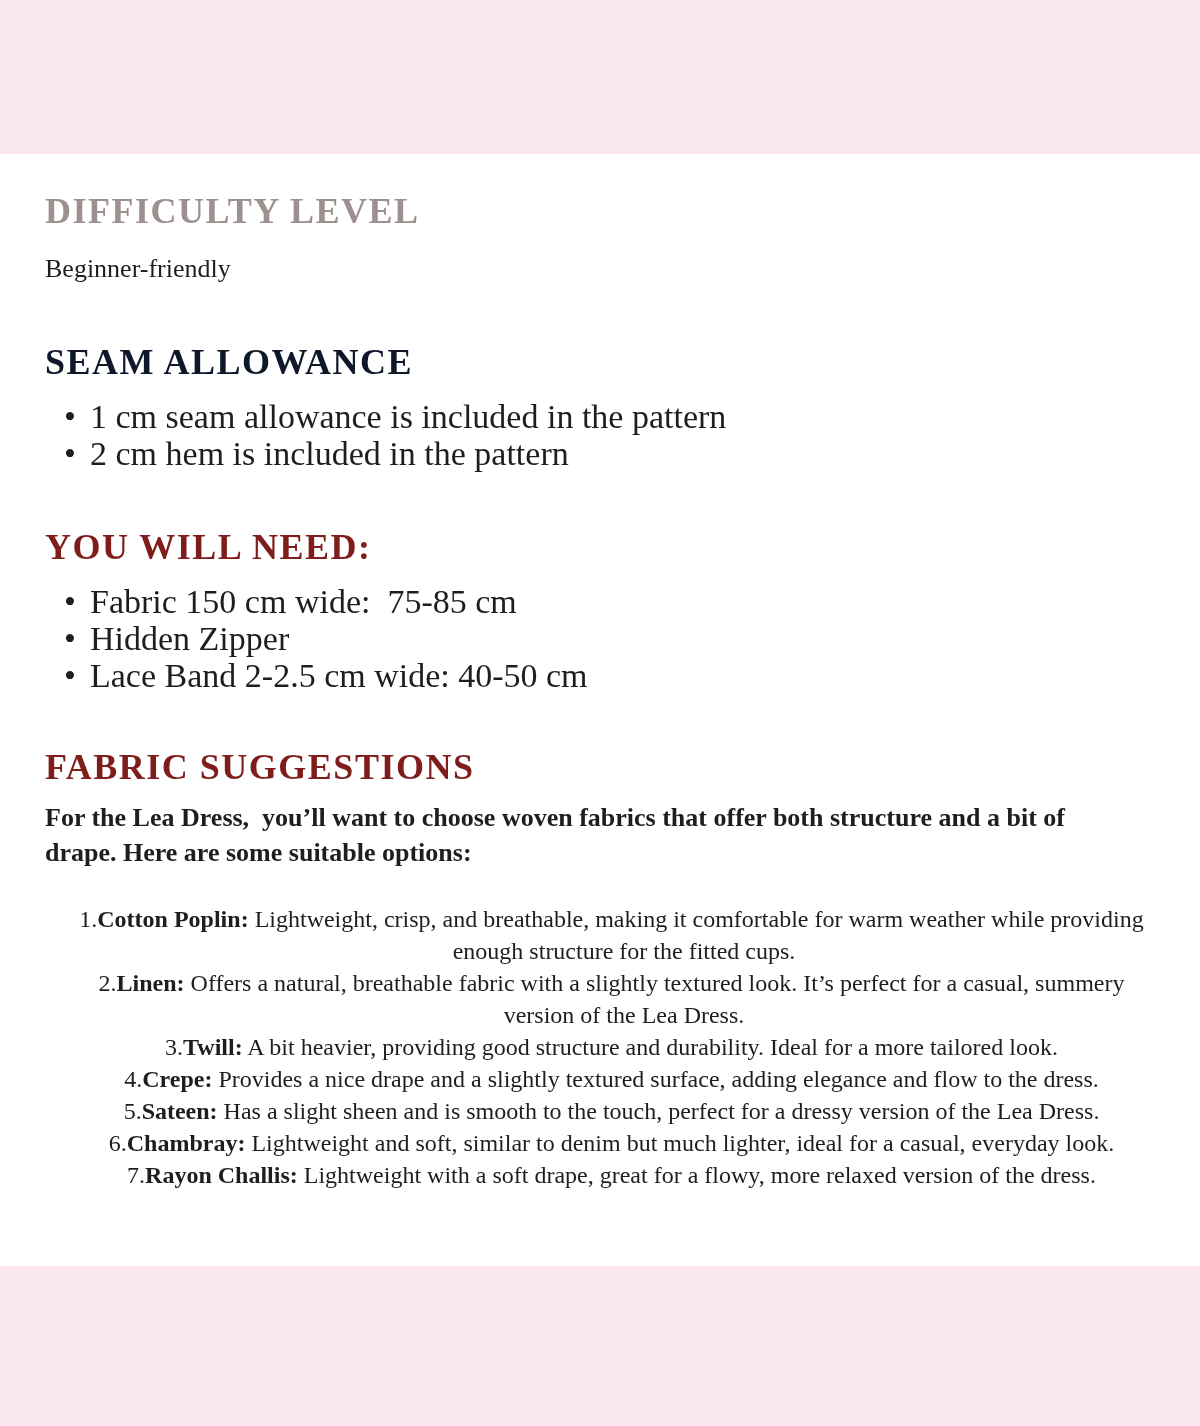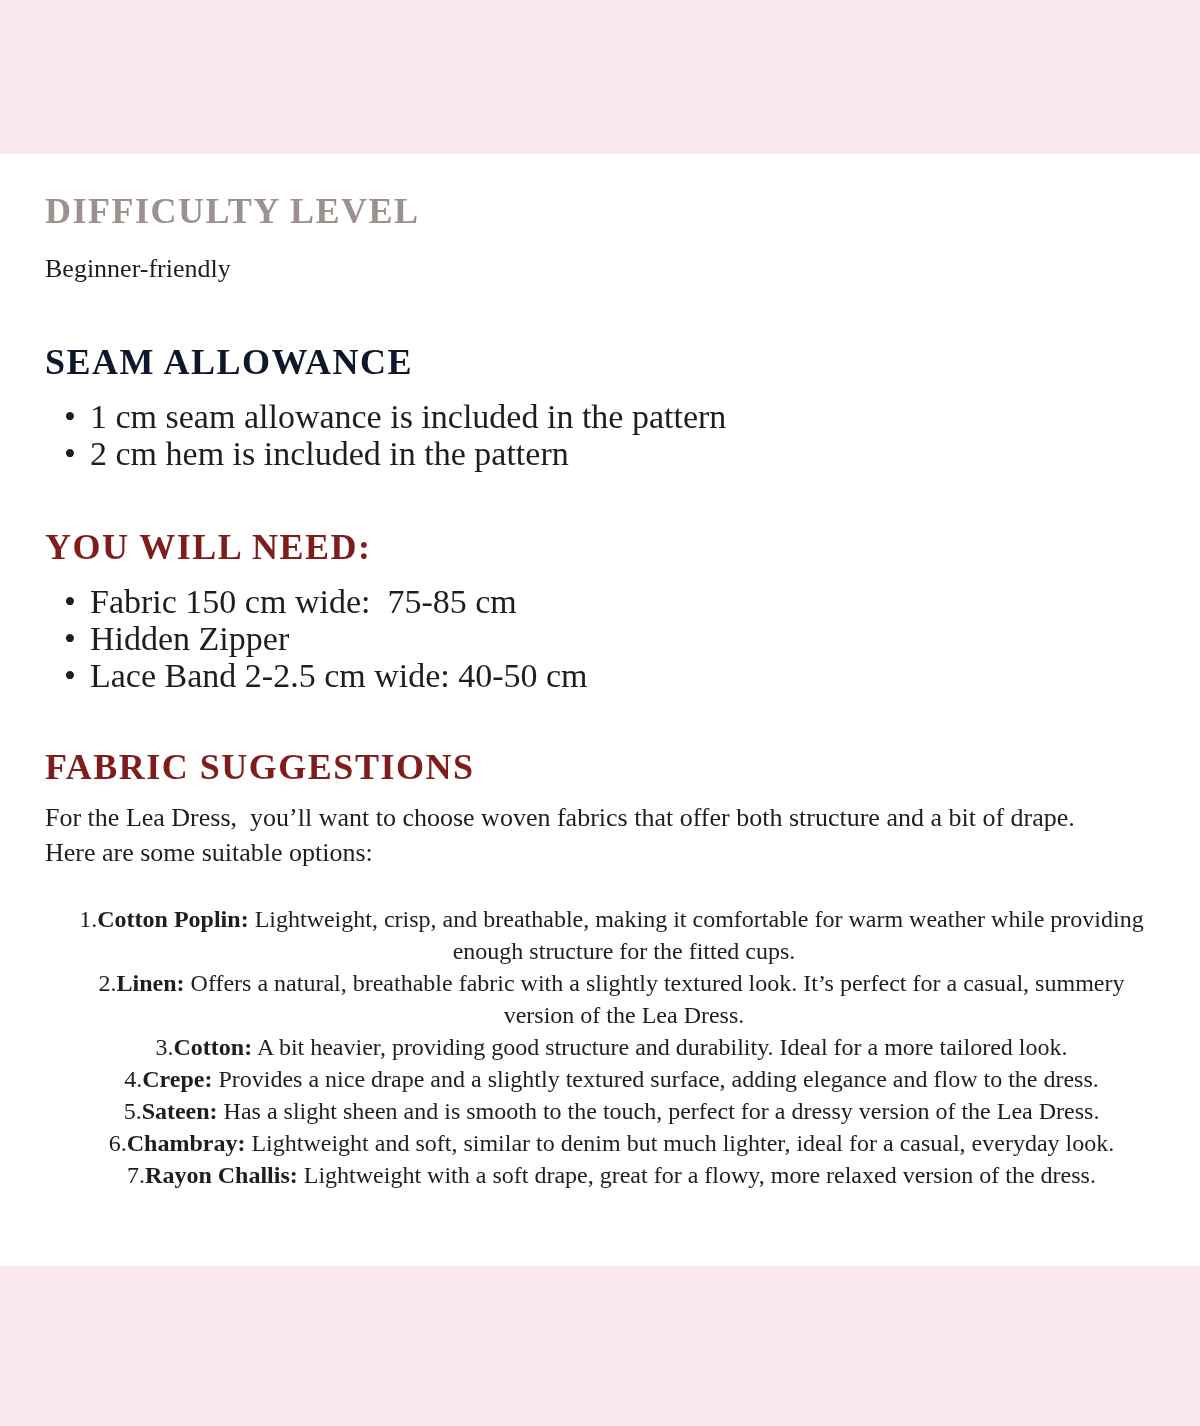--- a/index.html
+++ b/index.html
@@ -56,21 +56,21 @@
   .h-need       { top: 526px; }
   .h-fabric     { top: 746px; }
 
   .body-text {
     font-size: 26px;
     line-height: 35px;
     color: #1f1e1c;
     white-space: pre-wrap;
   }
   .p-difficulty { top: 251px; }
-  .p-intro      { top: 800px; width: 1075px; }
+  .p-intro      { top: 800px; width: 1075px; font-weight: bold; }
 
   ul.bullets {
     list-style: none;
     padding: 0;
     font-size: 34px;
     line-height: 37px;
     width: 1070px;
   }
   ul.bullets li {
     position: relative;
@@ -130,21 +130,21 @@
       <li>Hidden Zipper</li>
       <li>Lace Band 2-2.5 cm wide: 40-50 cm</li>
     </ul>
 
     <h2 class="heading h-fabric" style="color: #7f1d1d;">FABRIC SUGGESTIONS</h2>
     <p class="body-text p-intro">For the Lea Dress,  you’ll want to choose woven fabrics that offer both structure and a bit of drape. Here are some suitable options:</p>
 
     <ol class="numlist">
       <li><span class="num">1.</span><span class="term">Cotton Poplin:</span> <span class="desc">Lightweight, crisp, and breathable, making it comfortable for warm weather while providing enough structure for the fitted cups.</span></li>
       <li><span class="num">2.</span><span class="term">Linen:</span> <span class="desc">Offers a natural, breathable fabric with a slightly textured look. It’s perfect for a casual, summery version of the Lea Dress.</span></li>
-      <li><span class="num">3.</span><span class="term">Cotton:</span> <span class="desc">A bit heavier, providing good structure and durability. Ideal for a more tailored look.</span></li>
+      <li><span class="num">3.</span><span class="term">Twill:</span> <span class="desc">A bit heavier, providing good structure and durability. Ideal for a more tailored look.</span></li>
       <li><span class="num">4.</span><span class="term">Crepe:</span> <span class="desc">Provides a nice drape and a slightly textured surface, adding elegance and flow to the dress.</span></li>
       <li><span class="num">5.</span><span class="term">Sateen:</span> <span class="desc">Has a slight sheen and is smooth to the touch, perfect for a dressy version of the Lea Dress.</span></li>
       <li><span class="num">6.</span><span class="term">Chambray:</span> <span class="desc">Lightweight and soft, similar to denim but much lighter, ideal for a casual, everyday look.</span></li>
       <li><span class="num">7.</span><span class="term">Rayon Challis:</span> <span class="desc">Lightweight with a soft drape, great for a flowy, more relaxed version of the dress.</span></li>
     </ol>
 
   </main>
 </div>
 
 </body></html>

